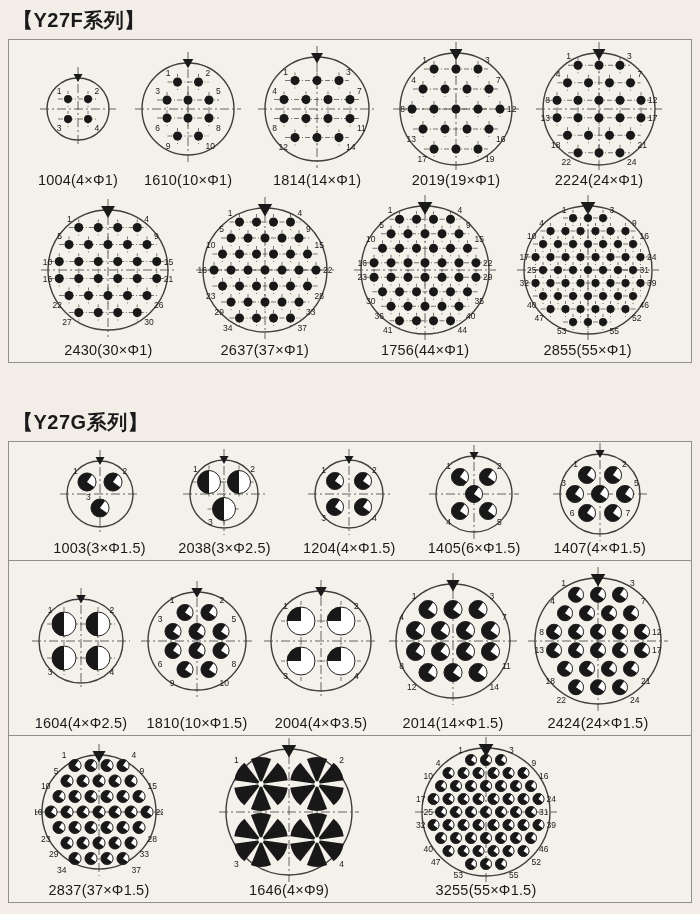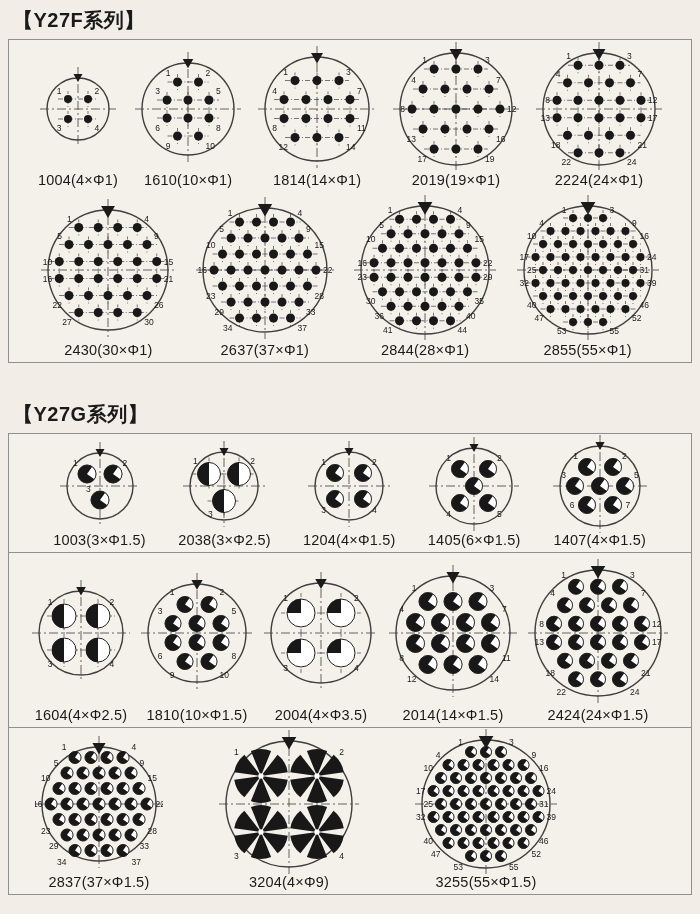--- a/index.html
+++ b/index.html
@@ -8,21 +8,21 @@
     background:#f2eee7;
     font-family:"Liberation Sans", sans-serif;
     color:#1a1a1a;
     overflow:hidden;
   }
   .sec-title{
     font-size:20px;font-weight:700;
     margin:0 0 5px 13px;padding-top:7px;
     letter-spacing:0.5px;
   }
-  .sec-title.gap-top{margin-top:31px;}
+  .sec-title.gap-top{margin-top:39px;}
   .box{
     margin:0 8px;
     border:1px solid #8f8f8f;
     background:#f4f1ea;
   }
   .box + .box{margin-top:-1px;}
   .crow{
     display:flex;
     justify-content:space-evenly;
     align-items:stretch;
@@ -608,21 +608,21 @@
             <circle cx="45.5" cy="125.75" r="4.5" fill="#181818"></circle>
             <text x="38.5" y="138.25" font-size="8.5" fill="#1a1a1a" text-anchor="end" font-family="Liberation Sans, sans-serif">41</text>
             <line x1="62.5" y1="117.75" x2="62.5" y2="133.75" stroke="#3f3f3f" stroke-width="0.7" stroke-dasharray="3 2"></line>
             <circle cx="62.5" cy="125.75" r="4.5" fill="#181818"></circle>
             <line x1="79.5" y1="117.75" x2="79.5" y2="133.75" stroke="#3f3f3f" stroke-width="0.7" stroke-dasharray="3 2"></line>
             <circle cx="79.5" cy="125.75" r="4.5" fill="#181818"></circle>
             <line x1="96.5" y1="117.75" x2="96.5" y2="133.75" stroke="#3f3f3f" stroke-width="0.7" stroke-dasharray="3 2"></line>
             <circle cx="96.5" cy="125.75" r="4.5" fill="#181818"></circle>
             <text x="103.5" y="138.25" font-size="8.5" fill="#1a1a1a" text-anchor="start" font-family="Liberation Sans, sans-serif">44</text>
           </svg>
-          <div class="clabel">2844(28×Φ1)</div>
+          <div class="clabel">1756(44×Φ1)</div>
         </div>
         <div class="conn">
           <svg width="142" height="146" viewBox="0 0 142 146" xmlns="http://www.w3.org/2000/svg">
             <line x1="0" y1="75" x2="142" y2="75" stroke="#3f3f3f" stroke-width="0.8" stroke-dasharray="9 3 2 3"></line>
             <line x1="71" y1="0" x2="71" y2="146" stroke="#3f3f3f" stroke-width="0.8" stroke-dasharray="9 3 2 3"></line>
             <circle cx="71" cy="75" r="64" fill="none" stroke="#3f3f3f" stroke-width="1.4"></circle>
             <path d="M63.64 7 L78.36 7 L71 19.8 Z" fill="#1a1a1a"></path>
             <line x1="46" y1="23" x2="96" y2="23" stroke="#3f3f3f" stroke-width="0.7" stroke-dasharray="5 2 1 2"></line>
             <line x1="56" y1="15" x2="56" y2="31" stroke="#3f3f3f" stroke-width="0.7" stroke-dasharray="3 2"></line>
             <circle cx="56" cy="23" r="4" fill="#181818"></circle>
@@ -1334,21 +1334,21 @@
             <text x="19.830000000000002" y="129.17000000000002" font-size="8.5" fill="#1a1a1a" text-anchor="end" font-family="Liberation Sans, sans-serif">3</text>
             <path d="M98 102 L87.88562197777037 76.96603592669675 A27 27 0 0 1 108.11437802222963 76.96603592669675 Z" fill="#181818"></path>
             <path d="M98 102 L114.62285983379277 80.72370965261851 A27 27 0 0 1 124.7372378560224 98.24232627407824 Z" fill="#181818"></path>
             <path d="M98 102 L124.7372378560224 105.75767372592176 A27 27 0 0 1 114.62285983379277 123.27629034738149 Z" fill="#181818"></path>
             <path d="M98 102 L108.11437802222963 127.03396407330325 A27 27 0 0 1 87.88562197777037 127.03396407330325 Z" fill="#181818"></path>
             <path d="M98 102 L81.37714016620723 123.27629034738149 A27 27 0 0 1 71.2627621439776 105.75767372592178 Z" fill="#181818"></path>
             <path d="M98 102 L71.2627621439776 98.24232627407824 A27 27 0 0 1 81.37714016620723 80.72370965261851 Z" fill="#181818"></path>
             <circle cx="98" cy="102" r="2.7" fill="#ffffff"></circle>
             <text x="120.17" y="129.17000000000002" font-size="8.5" fill="#1a1a1a" text-anchor="start" font-family="Liberation Sans, sans-serif">4</text>
           </svg>
-          <div class="clabel">3204(4×Φ9)</div>
+          <div class="clabel">1646(4×Φ9)</div>
         </div>
         <div class="conn">
           <svg width="142" height="146" viewBox="0 0 142 146" xmlns="http://www.w3.org/2000/svg">
             <line x1="0" y1="75" x2="142" y2="75" stroke="#3f3f3f" stroke-width="0.8" stroke-dasharray="9 3 2 3"></line>
             <line x1="71" y1="0" x2="71" y2="146" stroke="#3f3f3f" stroke-width="0.8" stroke-dasharray="9 3 2 3"></line>
             <circle cx="71" cy="75" r="64" fill="none" stroke="#3f3f3f" stroke-width="1.4"></circle>
             <path d="M63.64 7 L78.36 7 L71 19.8 Z" fill="#1a1a1a"></path>
             <circle cx="56" cy="23" r="5.5" fill="#181818" stroke="#181818" stroke-width="0.5"></circle>
             <path d="M56 23 L59.15467039993075 18.494663756410546 A5.5 5.5 0 0 1 60.505336243589454 26.154670399930755 Z" fill="#ffffff"></path>
             <circle cx="56" cy="23" r="5.5" fill="none" stroke="#181818" stroke-width="0.8"></circle>

